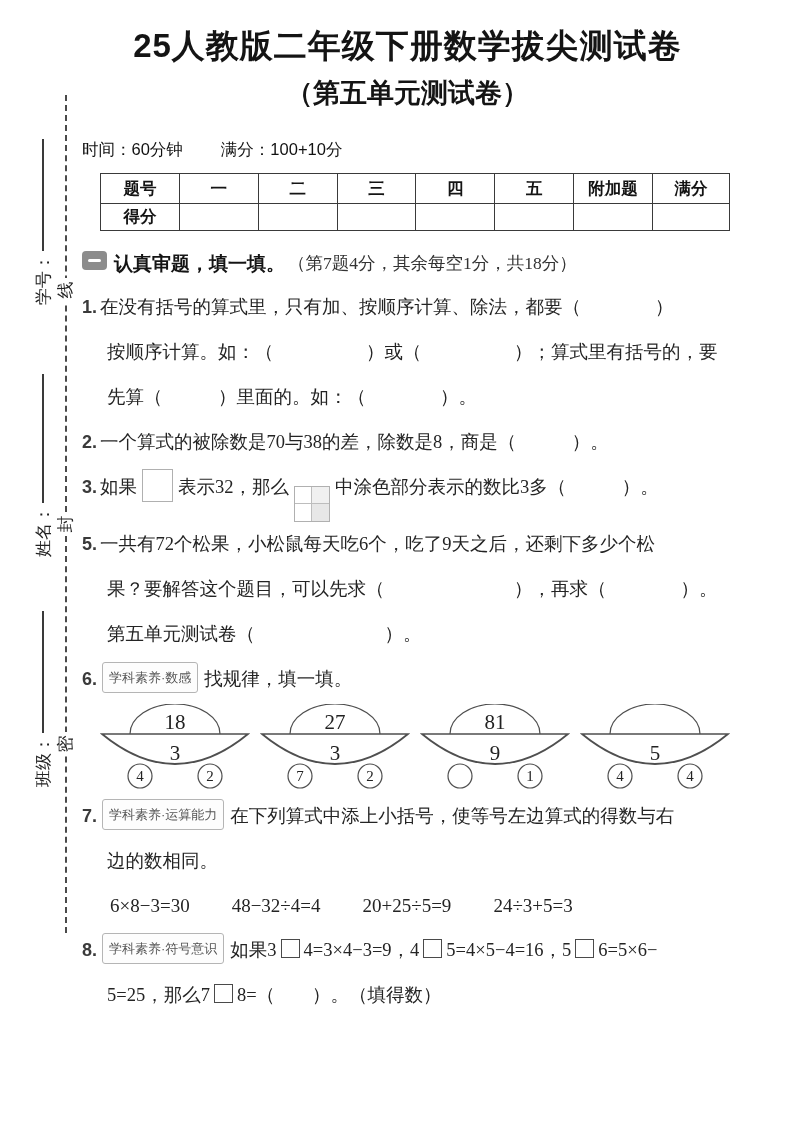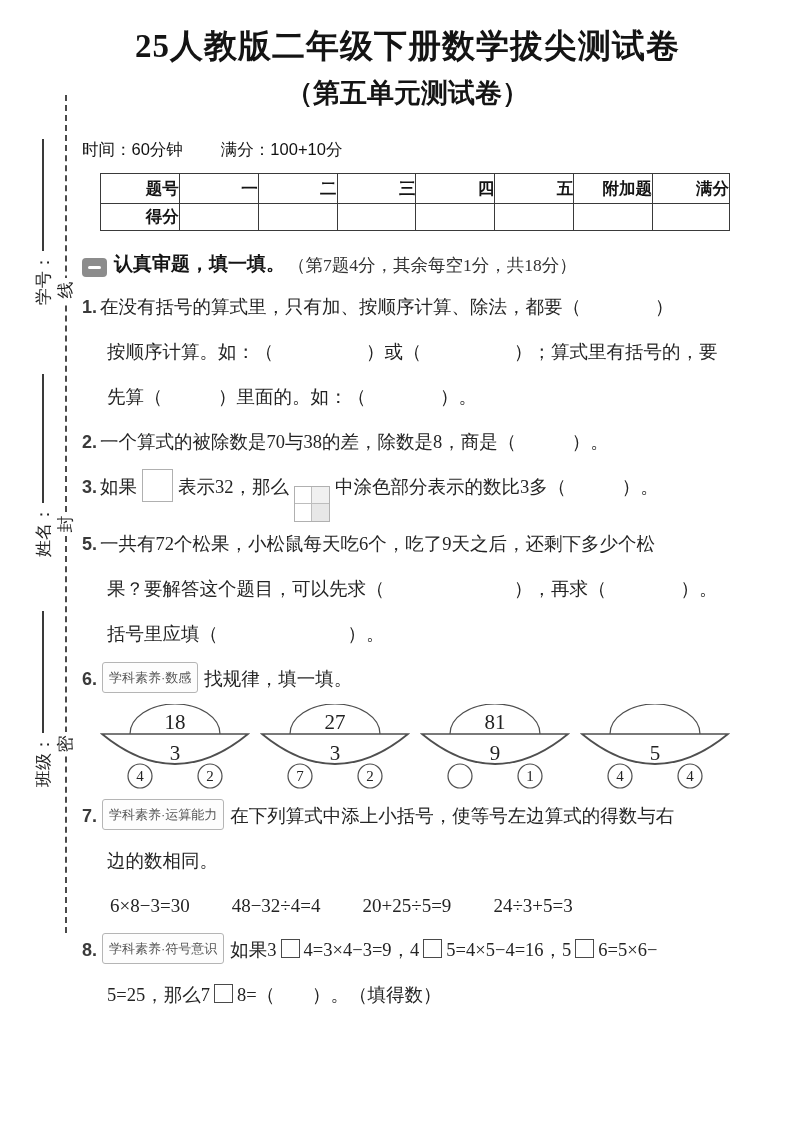--- a/index.html
+++ b/index.html
@@ -12,36 +12,36 @@
     transform:rotate(-90deg);transform-origin:0 0;white-space:nowrap;
     font-size:17px;color:#222;}
   .sl-line{display:inline-block;height:2px;background:#3a3a3a;margin-left:3px;}
   .seal-dash{position:absolute;left:65px;top:95px;height:838px;width:0;
     border-left:2px dashed #4a4a4a;z-index:1;}
   .seal-char{position:absolute;left:54px;width:24px;height:24px;line-height:24px;
     text-align:center;background:#ffffff;font-size:17px;color:#222;
     transform:rotate(-90deg);z-index:2;}
   
   .main{position:absolute;left:82px;top:0;width:651px;}
-  .title{margin-top:24px;text-align:center;font-family:Liberation Serif, serif;
+  .title{margin-top:24px;text-align:center;font-family:Liberation Sans, sans-serif;
     font-weight:800;font-size:33px;color:#141414;letter-spacing:1px;}
   .subtitle{margin-top:6px;text-align:center;font-family:"Liberation Sans","DejaVu Sans",sans-serif;
     font-weight:800;font-size:27px;color:#141414;}
   .meta{margin-top:28px;padding-right:6px;
     font-family:"Liberation Sans","DejaVu Sans",sans-serif;font-size:16.5px;color:#111;}
   .meta .gap{margin-right:38px;}
   table.score{margin:12px 0 0 18px;width:630px;border-collapse:collapse;}
   table.score th,table.score td{border:1.5px solid #3a3a3a;
     font-family:"Liberation Sans","DejaVu Sans",sans-serif;font-size:16.5px;color:#141414;
-    text-align:right;padding:0;}
+    text-align:center;padding:0;}
   table.score th{height:29px;font-weight:700;}
   table.score td{height:26px;}
   td.rowlab{font-weight:700;}
   
-  .sec{margin-top:20px;display:flex;align-items:flex-end;}
+  .sec{margin-top:20px;display:flex;align-items:flex-start;}
   .sec-icon{width:25px;height:19px;background:#8c8c8c;border-radius:4px;margin-right:7px;
     display:flex;align-items:center;justify-content:center;flex:0 0 auto;}
   .sec-icon .bar{width:13px;height:3.5px;background:#ffffff;border-radius:2px;}
   .sec-title{font-family:"Liberation Sans","DejaVu Sans",sans-serif;font-weight:800;
     font-size:19px;color:#141414;}
   .sec-note{font-size:17.5px;color:#333;margin-left:3px;}
   
   .qs{margin-top:8px;font-size:18.5px;color:#242424;}
   .qline{line-height:45px;white-space:nowrap;}
   .cont{padding-left:25px;}
@@ -147,21 +147,21 @@
     <div class="qline"><span class="qno">3.</span><span>如果</span><span class="sq"></span><span>表示32，那么</span><span class="grid4">
           <span class="c"></span>
           <span class="c sh-light"></span>
           <span class="c"></span>
           <span class="c sh"></span>
         </span><span>中涂色部分表示的数比3多（　　　）。</span></div>
 
 
     <div class="qline"><span class="qno">5.</span><span>一共有72个松果，小松鼠每天吃6个，吃了9天之后，还剩下多少个松</span></div>
     <div class="qline cont">果？要解答这个题目，可以先求（　　　　　　　），再求（　　　　）。</div>
-    <div class="qline cont">括号里应填（　　　　　　　）。</div>
+    <div class="qline cont">第五单元测试卷（　　　　　　　）。</div>
 
     <div class="qline"><span class="qno">6.</span><span class="badge">学科素养·数感</span><span>找规律，填一填。</span></div>
 
     <div class="ufo-row">
       <svg class="ufo" viewBox="0 0 150 88">
         <path class="st" d="M30,30 A45,30 0 0 1 120,30"></path>
         <path class="st hull" d="M2,30 H148 Q75,90 2,30 Z"></path>
         <circle class="st" cx="40" cy="72" r="12"></circle>
         <circle class="st" cx="110" cy="72" r="12"></circle>
         <text class="big" x="75" y="25">18</text>

